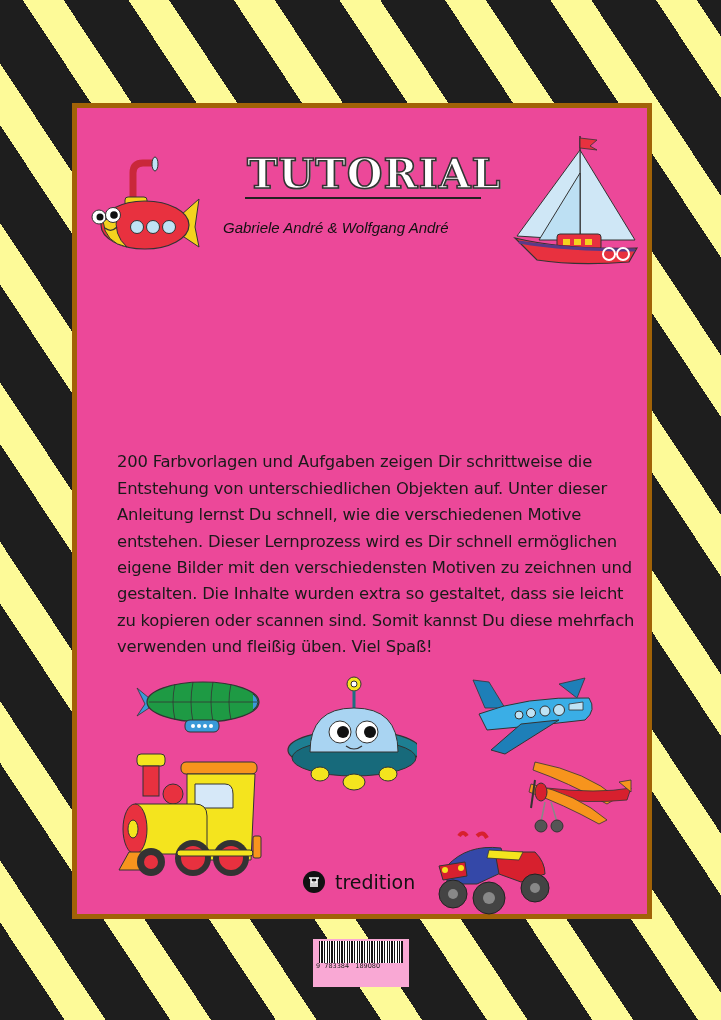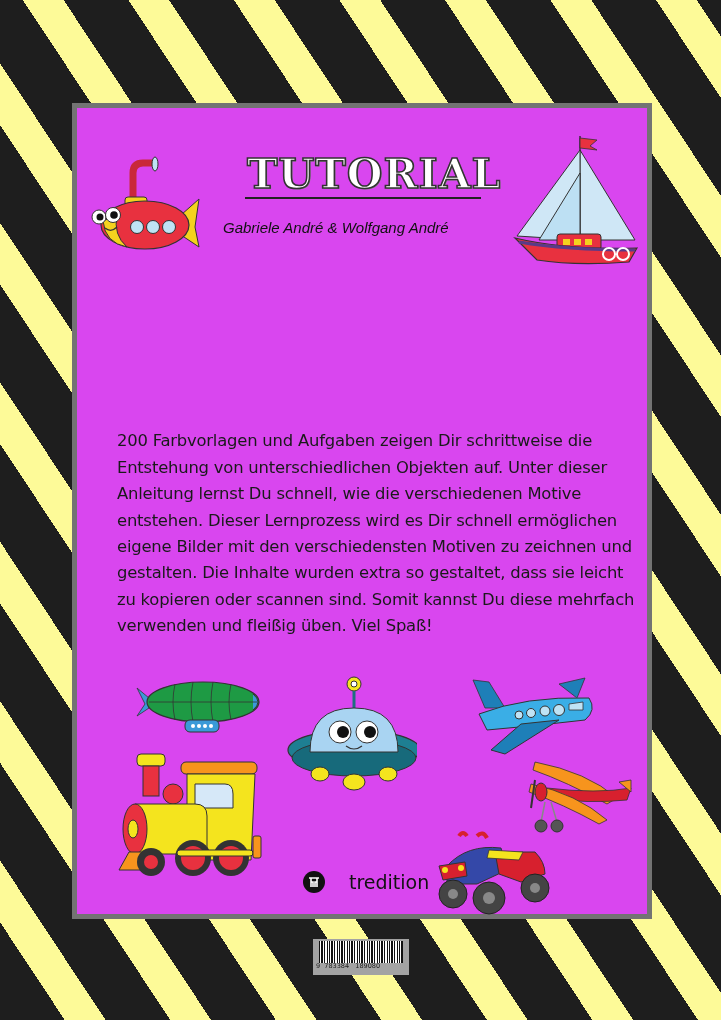--- a/index.html
+++ b/index.html
@@ -1,35 +1,35 @@
 <!DOCTYPE html>
 <html><head>
 <meta charset="utf-8">
 <style>
   html,body{margin:0;padding:0;}
   body{width:721px;height:1020px;overflow:hidden;position:relative;
     background:repeating-linear-gradient(-56.5deg,#fdfa98 0px,#fdfa98 34px,#1e1e1e 34px,#1e1e1e 88px);
     font-family:"Liberation Sans",sans-serif;}
   .stripes{position:absolute;left:0;top:0;width:721px;height:1020px;
     background:repeating-linear-gradient(56.5deg,#1e1e1e 0px,#1e1e1e 54px,#fdfa98 54px,#fdfa98 88px);}
-  .panel{position:absolute;left:72px;top:103px;width:570px;height:806px;background:#d946ef;border:5px solid #737373;}
+  .panel{position:absolute;left:72px;top:103px;width:570px;height:806px;background:#ec4899;border:5px solid #a16207;}
   .title{position:absolute;left:170px;top:44px;width:236px;text-align:center;
     font-family:"DejaVu Serif",serif;font-weight:bold;font-size:41px;letter-spacing:1px;color:#fff;
     -webkit-text-stroke:1.6px #333;text-shadow:1px 1px 0 #888;line-height:44px;}
   .title-rule{position:absolute;left:168px;top:89px;width:236px;height:2px;background:#222;}
   .authors{position:absolute;left:146px;top:111px;font-family:"Liberation Sans",sans-serif;font-weight:normal;font-style:italic;font-size:15px;color:#111;}
   .para{position:absolute;left:40px;width:520px;font-family:"DejaVu Sans",sans-serif;font-size:16.4px;line-height:26.4px;color:#1a1a1a;letter-spacing:-0.2px;}
   .p1{top:167px;}
-  .p2{top:304px;}
+  .p2{top:325px;}
   .para b{font-weight:bold;}
   .illus{position:absolute;}
-  .publisher{position:absolute;left:226px;top:763px;display:flex;align-items:center;gap:24px;}
+  .publisher{position:absolute;left:226px;top:763px;display:flex;align-items:center;gap:10px;}
   .pub-logo{width:22px;height:22px;border-radius:50%;background:#111;display:flex;align-items:center;justify-content:center;}
   .pub-name{font-family:"DejaVu Sans",sans-serif;font-size:19px;color:#111;}
-  .barcode{position:absolute;left:313px;top:939px;width:96px;height:36px;background:#a3a3a3;}
+  .barcode{position:absolute;left:313px;top:939px;width:96px;height:48px;background:#f9a8d4;}
   .bars{position:absolute;left:6px;top:2px;width:84px;height:22px;
     background:repeating-linear-gradient(90deg,#111 0 1px,#fff 1px 2px,#111 2px 4px,#fff 4px 5px,#111 5px 6px,#fff 6px 8px,#111 8px 9px,#fff 9px 10px);}
   .bc-num{position:absolute;left:3px;top:23px;font-family:"DejaVu Sans",sans-serif;font-size:6.5px;color:#222;white-space:pre;}
 </style>
 </head>
 <body>
 
 <div class="stripes"></div>
 
 <div class="panel">

